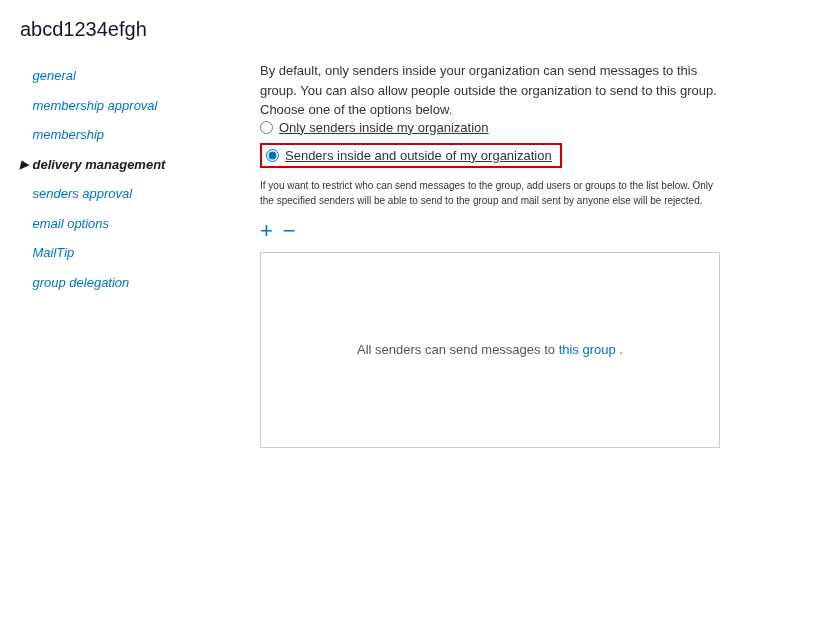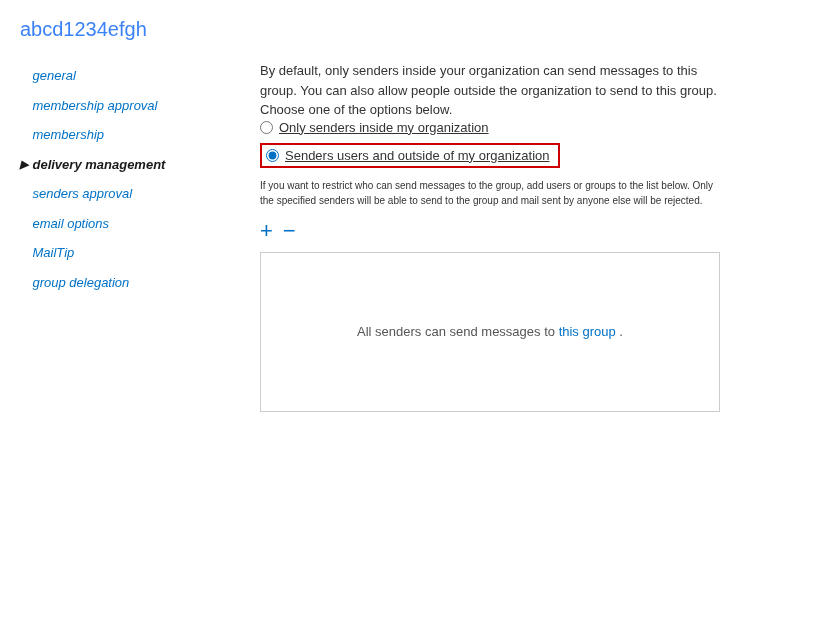--- a/index.html
+++ b/index.html
@@ -7,21 +7,21 @@
       font-family: 'Segoe UI', Tahoma, Geneva, Verdana, sans-serif;
       font-size: 13px;
       color: #333;
       background: #fff;
       width: 821px;
       min-height: 631px;
     }
     .page-title {
       font-size: 20px;
       font-weight: 300;
-      color: #3b82f6;
+      color: #0f172a;
       padding: 18px 20px 10px 20px;
     }
     .layout {
       display: flex;
       flex-direction: row;
       padding: 0 0 20px 0;
     }
     .sidebar {
       width: 240px;
       min-width: 200px;
@@ -100,21 +100,21 @@
       cursor: pointer;
       color: #0072c6;
       font-size: 22px;
       line-height: 1;
       user-select: none;
       font-weight: 300;
     }
     .senders-box {
       border: 1px solid #ccc;
       width: 460px;
-      height: 160px;
+      height: 196px;
       display: flex;
       align-items: center;
       justify-content: center;
       font-size: 13px;
       color: #555;
     }
   </style>
 </head>
 <body>
 
@@ -159,21 +159,21 @@
     <p class="description-text">By default, only senders inside your organization can send messages to this group. You can also allow people outside the organization to send to this group. Choose one of the options below.</p>
 
     <div class="radio-group">
       <div class="radio-option">
         <input type="radio" name="senders" id="radio1" style="">
         <label for="radio1">Only senders inside my organization</label>
       </div>
       <div class="radio-option">
         <span class="radio-highlighted">
           <input type="radio" name="senders" id="radio2" checked="" style="">
-          <label for="radio2">Senders users and outside of my organization</label>
+          <label for="radio2">Senders inside and outside of my organization</label>
         </span>
       </div>
     </div>
 
     <p class="restrict-text">If you want to restrict who can send messages to the group, add users or groups to the list below. Only the specified senders will be able to send to the group and mail sent by anyone else will be rejected.</p>
 
     <div class="toolbar">
       <span class="toolbar-btn">+</span>
       <span class="toolbar-btn">−</span>
     </div>

